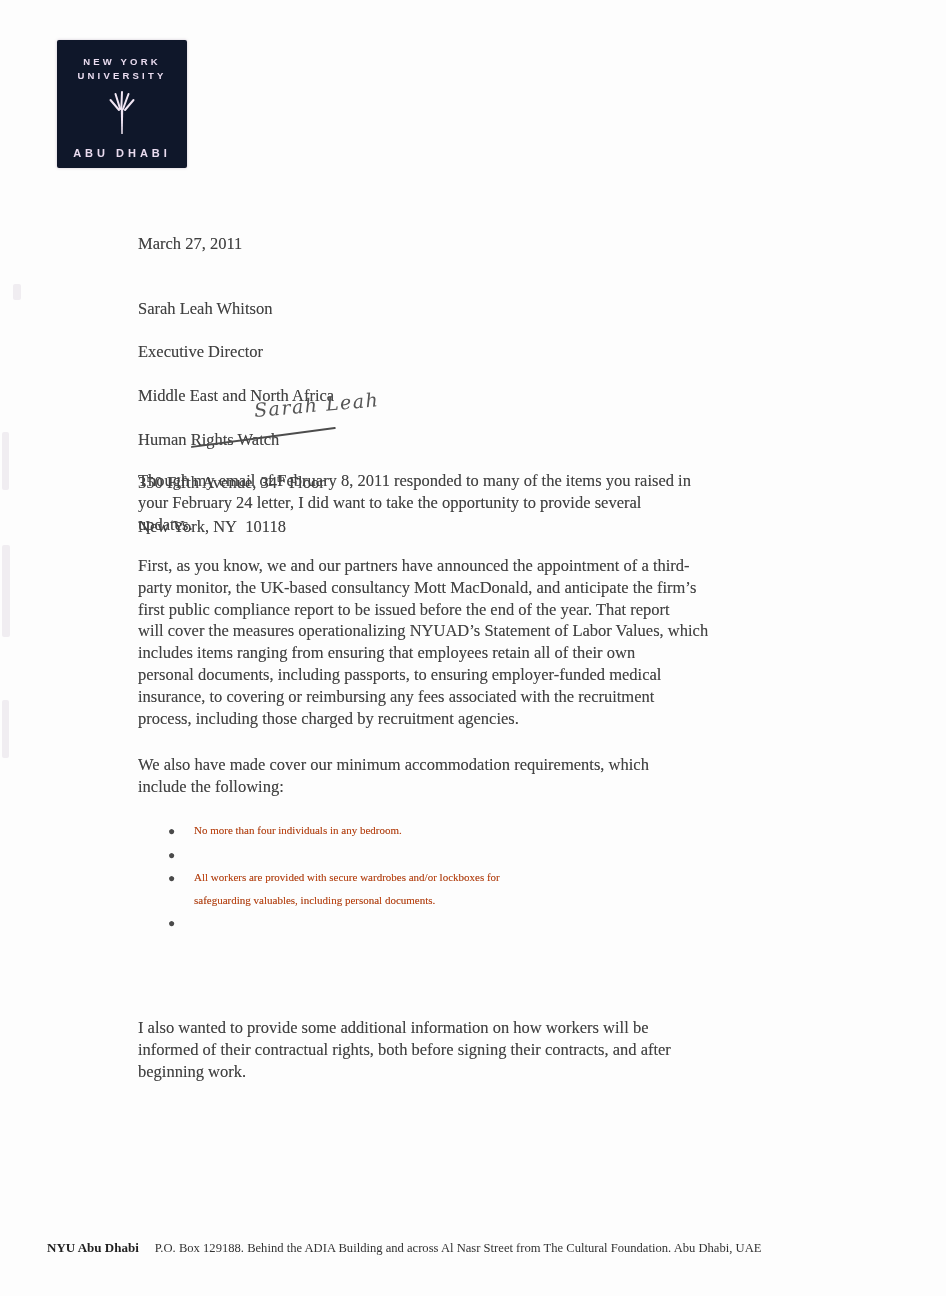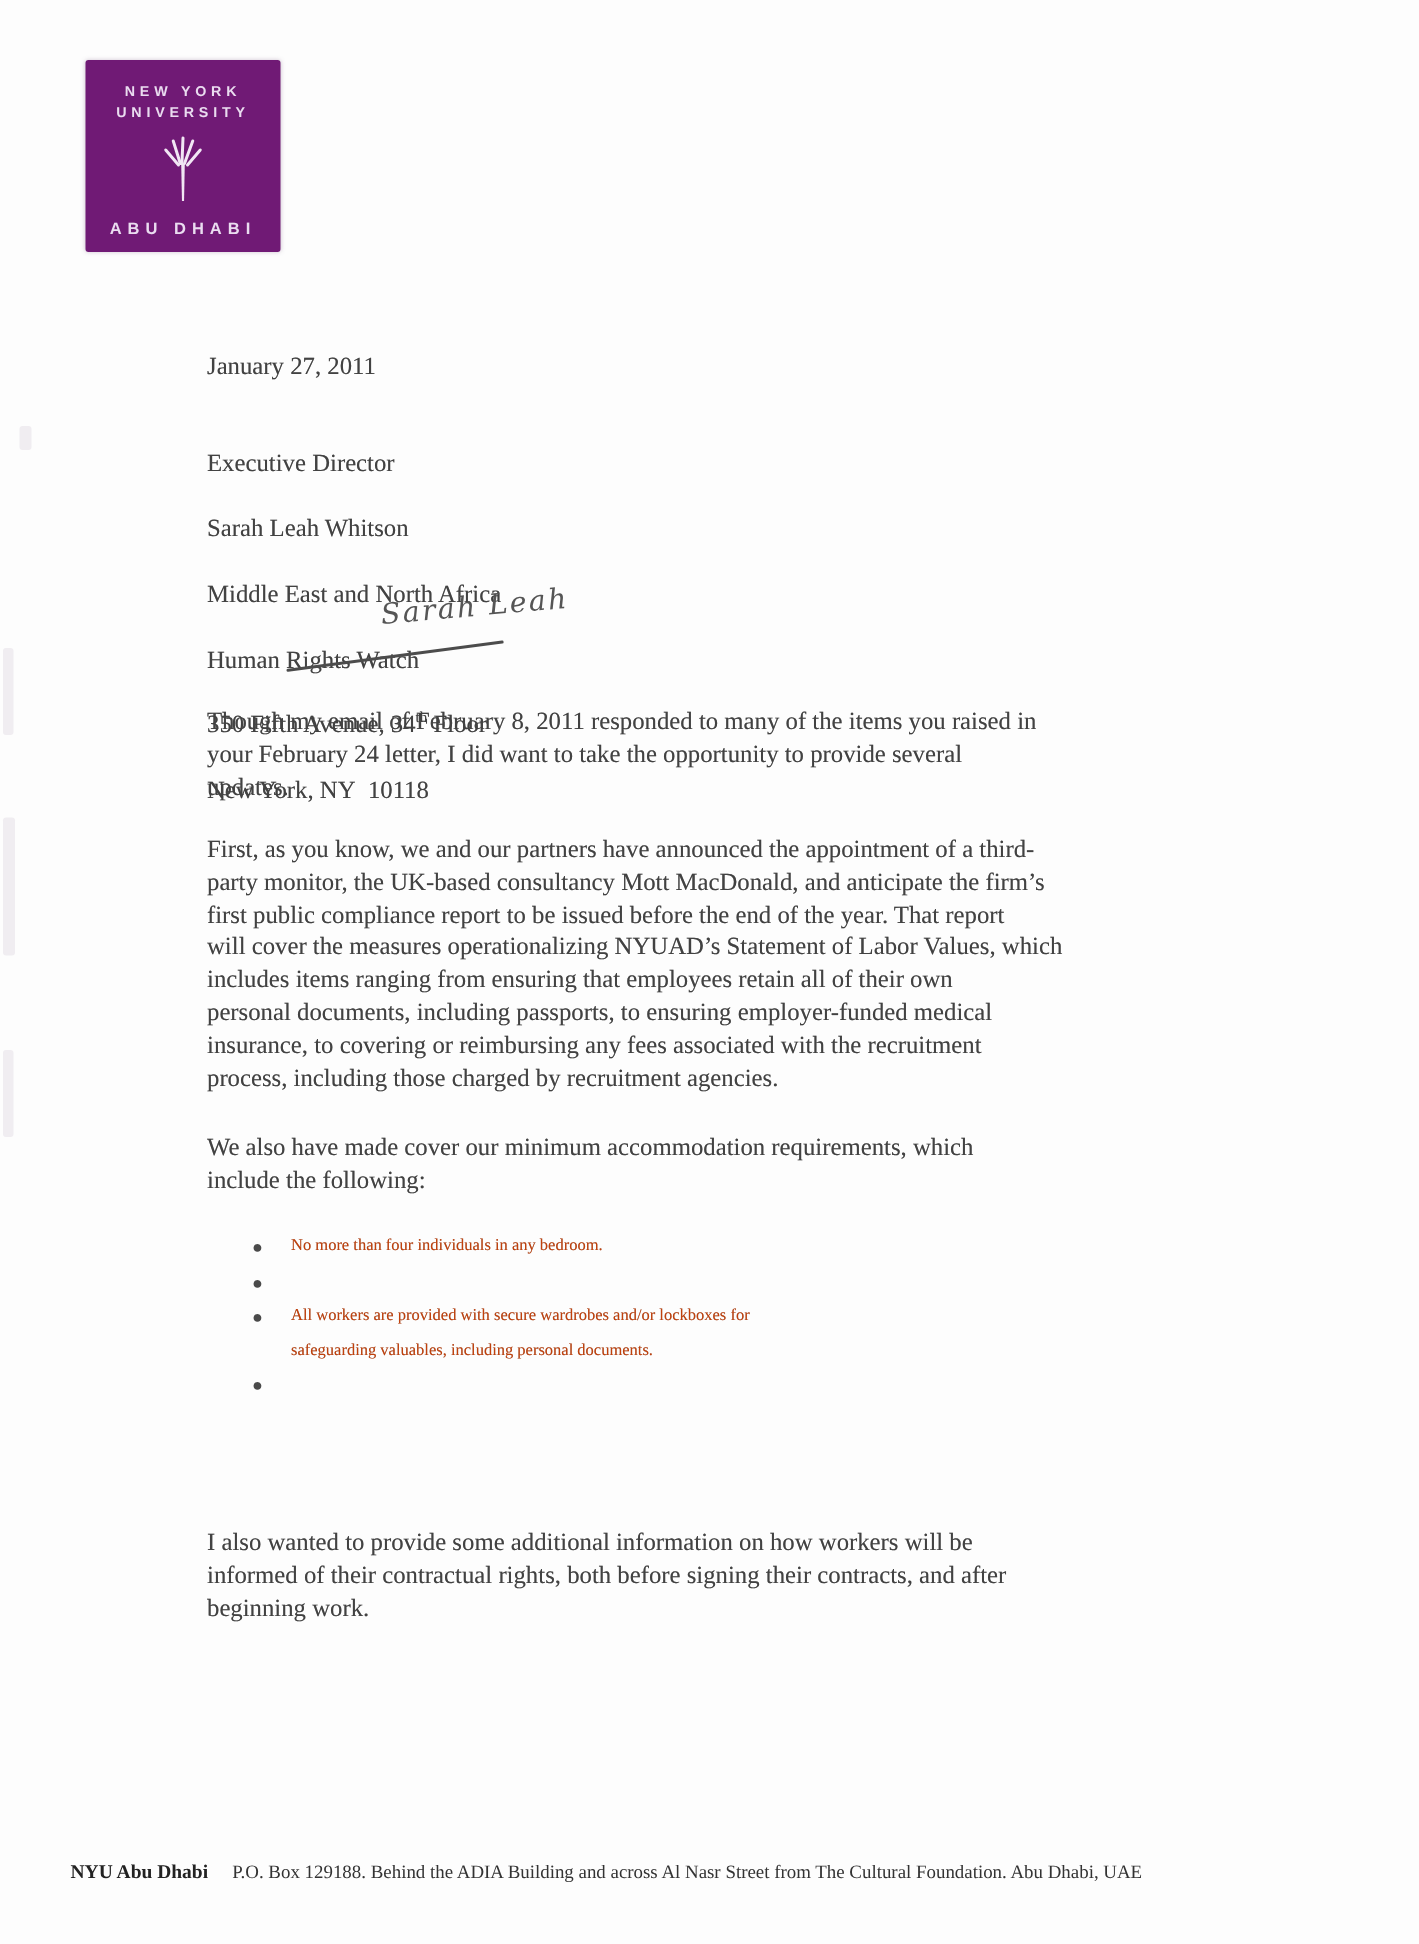--- a/index.html
+++ b/index.html
@@ -83,21 +83,21 @@
   .a1{left:13px;top:284px;width:8px;height:16px;}
   .a2{left:2px;top:432px;width:7px;height:58px;}
   .a3{left:2px;top:545px;width:8px;height:92px;}
   .a4{left:2px;top:700px;width:7px;height:58px;}
 </style>
 </head>
 <body>
 
 <div class="page">
 
-  <div class="logo" id="logo-box" style="background: #701a75;">
+  <div class="logo" id="logo-box" style="background: #0f172a;">
     <div class="logo-line logo-line1">NEW YORK</div>
     <div class="logo-line">UNIVERSITY</div>
     <div class="logo-torch">
       <svg width="32" height="52" viewBox="0 0 32 52" aria-hidden="true">
         <g fill="none" stroke="#f1e6f4" stroke-width="2" stroke-linecap="round">
           <path d="M16 5 L15.3 22"></path>
           <path d="M9.5 7 L14.2 22"></path>
           <path d="M22.5 7 L17 22"></path>
           <path d="M4.5 13 L13 23"></path>
           <path d="M27.5 13 L19 23"></path>
@@ -106,25 +106,25 @@
       </svg>
     </div>
     <div class="logo-line logo-line3">ABU DHABI</div>
   </div>
 
   <div class="artifact a1"></div>
   <div class="artifact a2"></div>
   <div class="artifact a3"></div>
   <div class="artifact a4"></div>
 
-  <div class="col txt date">January 27, 2011</div>
+  <div class="col txt date">March 27, 2011</div>
 
   <div class="col txt address">
+    <div>Sarah Leah Whitson</div>
     <div>Executive Director</div>
-    <div>Sarah Leah Whitson</div>
     <div>Middle East and North Africa</div>
     <div>Human Rights Watch</div>
     <div><span>350 Fifth Avenue, 34</span><sup>th</sup><span> Floor</span></div>
     <div>New York, NY&nbsp; 10118</div>
   </div>
 
   <div class="handwriting">Sarah Leah</div>
   <div class="strike"></div>
 
 

